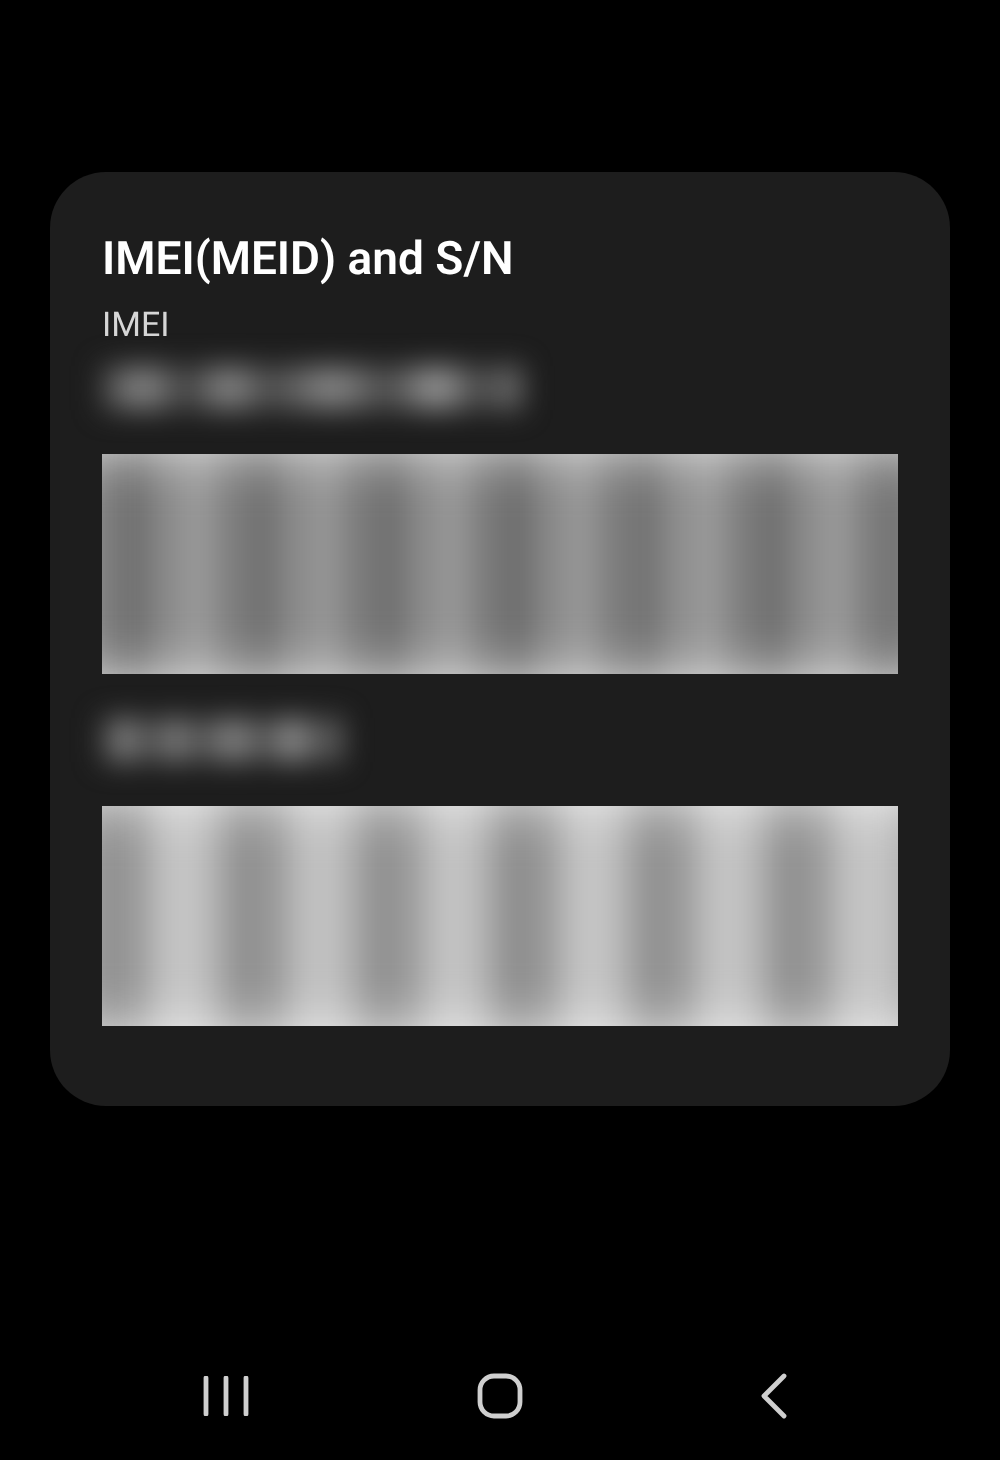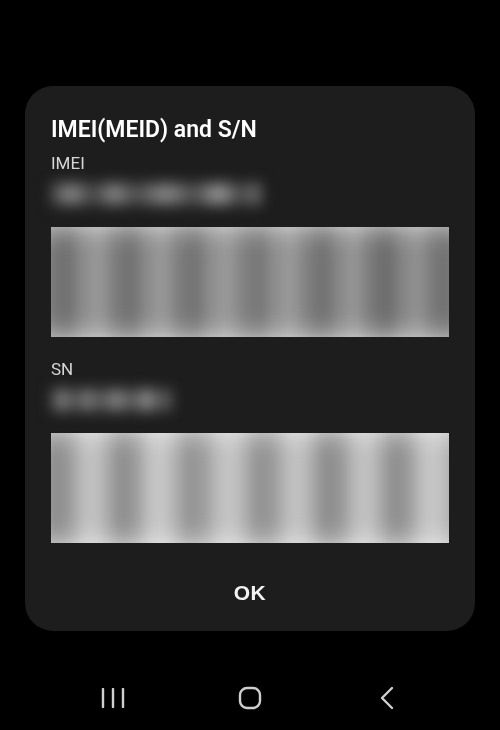--- a/index.html
+++ b/index.html
@@ -116,25 +116,23 @@
 </head>
 <body>
 
 <div class="dialog">
   <div class="title">IMEI(MEID) and S/N</div>
 
   <div class="section-label">IMEI</div>
   <div class="redact-text" title="REDACTED"></div>
   <div class="barcode" aria-label="REDACTED"></div>
 
-  <div class="section-label">SN</div>
   <div class="redact-text short" title="REDACTED"></div>
   <div class="barcode b2" aria-label="REDACTED"></div>
 
-  <button class="ok-button">OK</button>
 </div>
 
 <div class="navbar">
   <div class="nav-btn">
     <svg width="26" height="20" viewBox="0 0 26 20">
       <line x1="3" y1="1" x2="3" y2="19" stroke="#cfcfcf" stroke-width="2.4" stroke-linecap="round"></line>
       <line x1="13" y1="1" x2="13" y2="19" stroke="#cfcfcf" stroke-width="2.4" stroke-linecap="round"></line>
       <line x1="23" y1="1" x2="23" y2="19" stroke="#cfcfcf" stroke-width="2.4" stroke-linecap="round"></line>
     </svg>
   </div>

